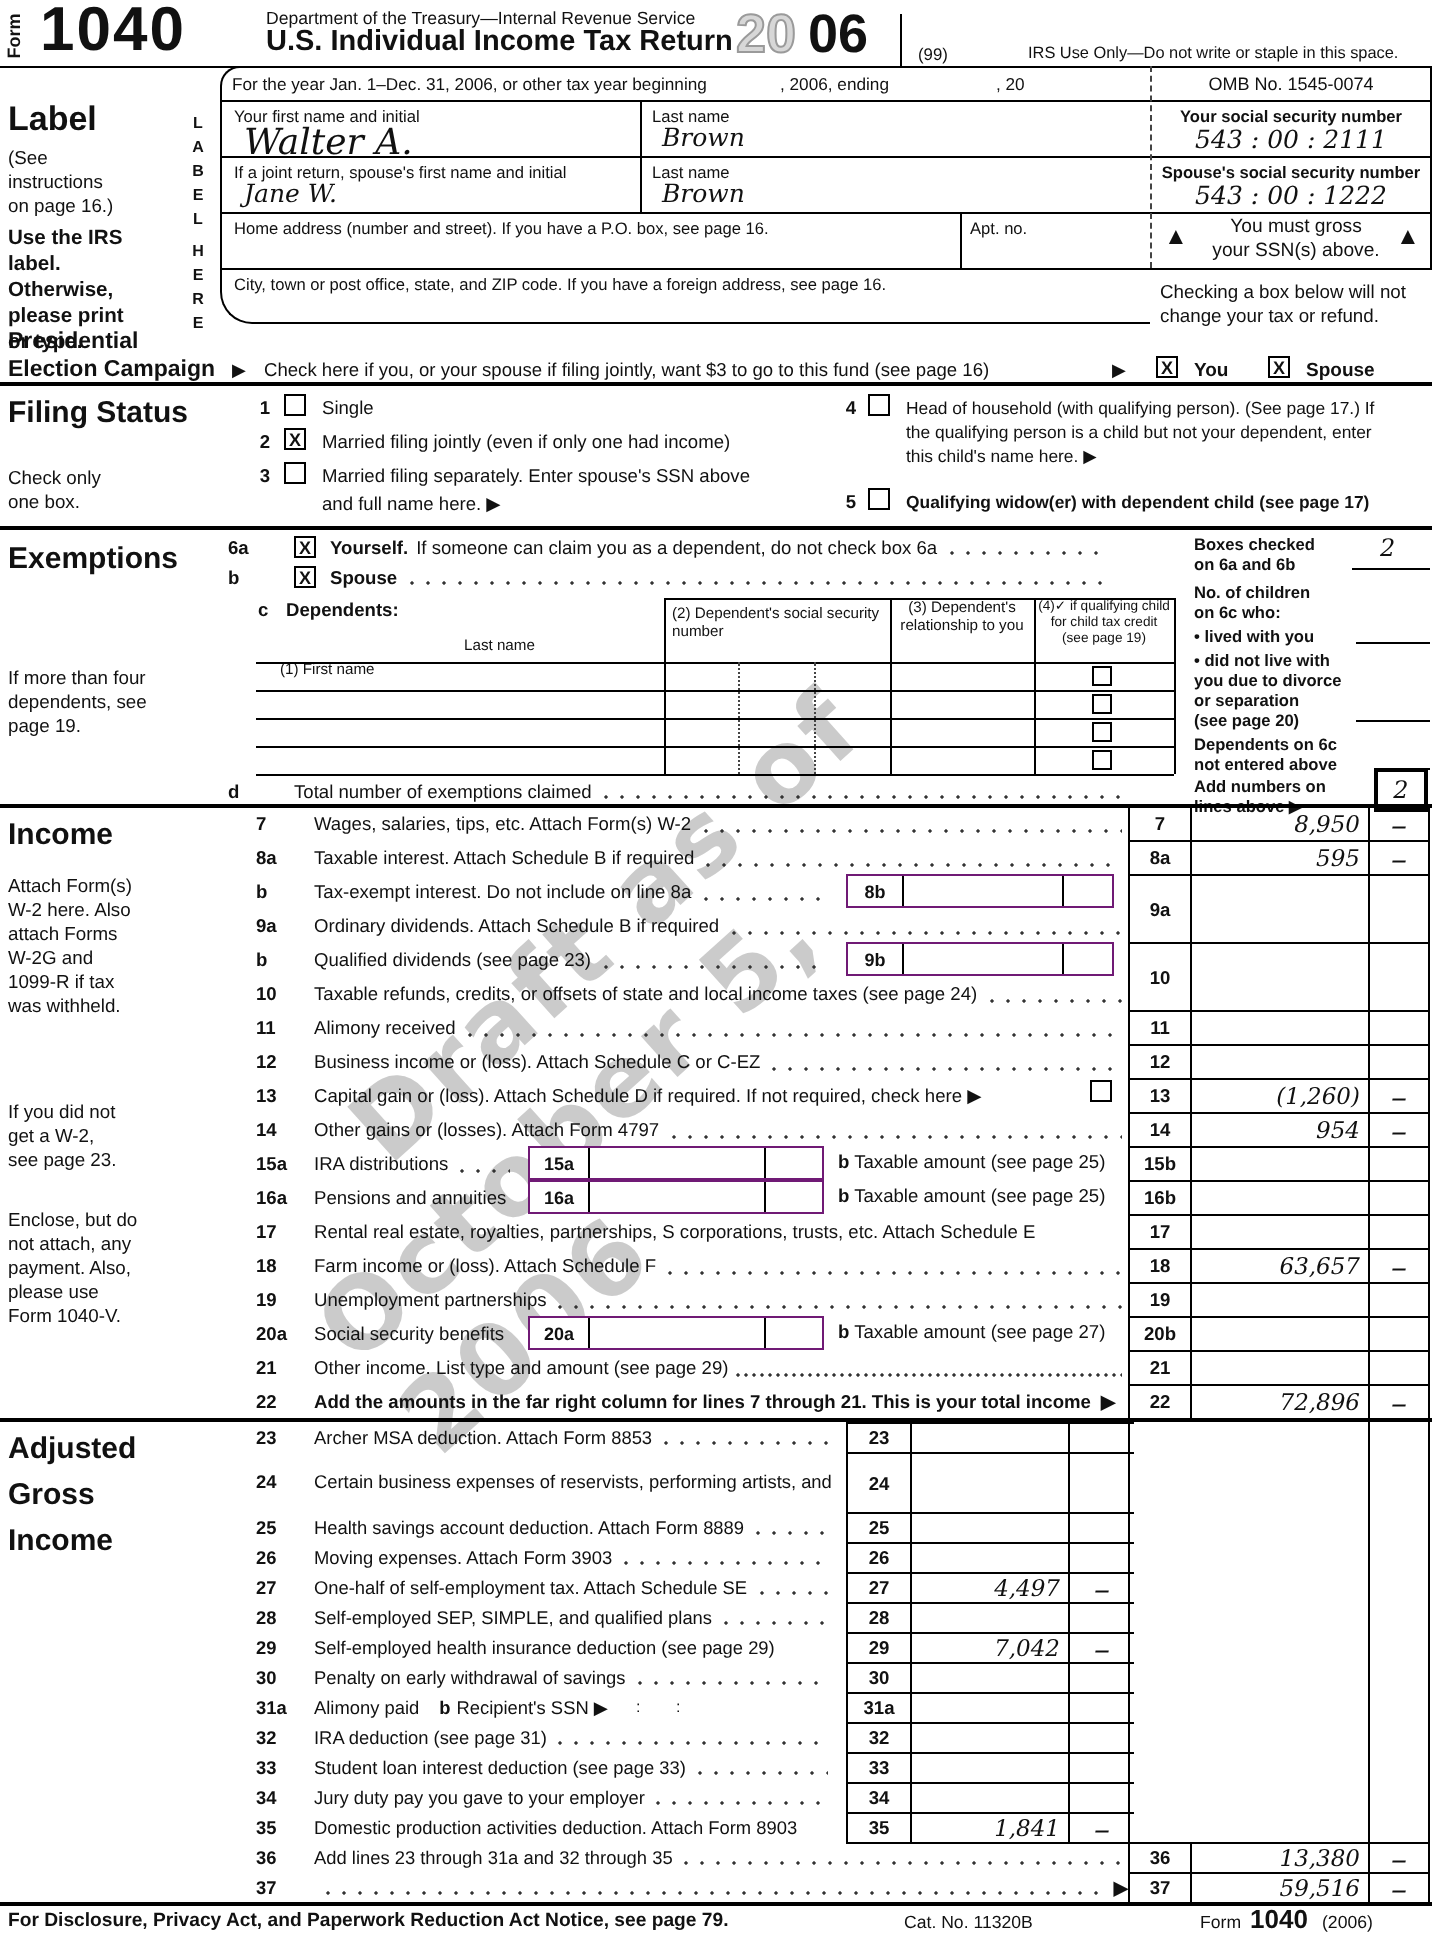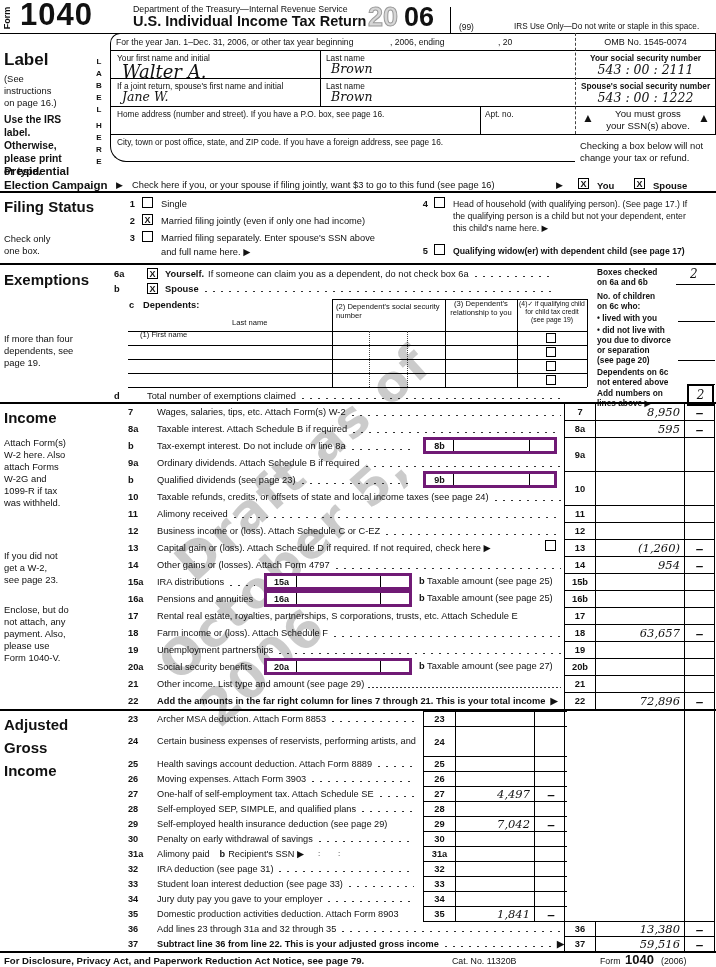--- a/index.html
+++ b/index.html
@@ -30,21 +30,21 @@
   .ov{flex:1;border-right:1px solid #000;display:flex;align-items:center;
       justify-content:flex-end;padding-right:4px;font-size:11.5px;}
   .oc{width:30px;border-right:1px solid #000;display:flex;align-items:center;justify-content:center;}
   .grow{position:absolute;left:423px;width:144px;display:flex;border-top:1px solid #000;
         border-left:1px solid #000;}
   .gn{width:32px;border-right:1px solid #000;font-weight:bold;font-size:9.3px;
       display:flex;align-items:center;justify-content:center;}
   .gv{flex:1;border-right:1px solid #000;display:flex;align-items:center;
       justify-content:flex-end;padding-right:4px;font-size:11.5px;}
   .gc{width:32px;display:flex;align-items:center;justify-content:center;}
-  .ibox{position:absolute;display:flex;height:17px;border:3px solid #701a75;background:#fff;}
+  .ibox{position:absolute;display:flex;height:17px;border:1px solid #701a75;background:#fff;}
   .ibn{width:28px;border-right:1px solid #000;font-weight:bold;font-size:9px;
        display:flex;align-items:center;justify-content:center;}
   .ibv{flex:1;border-right:1px solid #000;}
   .ibc{width:24px;}
   .small{font-size:8.3px;}
   .tiny{font-size:7.6px;}
   .sidenote{position:absolute;left:4px;font-size:9.4px;line-height:12px;}
   .sectitle{position:absolute;left:4px;font-size:15px;font-weight:bold;}
   .wm{position:absolute;left:105px;top:370px;width:480px;height:280px;z-index:0;
       display:flex;flex-direction:column;align-items:center;justify-content:center;
@@ -551,21 +551,20 @@
       <span class="rnum">35</span>
       <span>Domestic production activities deduction. Attach Form 8903</span>
     </div>
   <div class="arow" style="top:921px;width:436px;">
       <span class="rnum">36</span>
       <span>Add lines 23 through 31a and 32 through 35</span>
       <span class="dots"></span>
     </div>
   <div class="arow b" style="top:936px;width:436px;">
       <span class="rnum">37</span>
-      <span>Subtract line 36 from line 22. This is your adjusted gross income</span>
       <span class="dots"></span>
       <span>▶</span>
     </div>
 
   <div class="grow" style="top:711px;height:15px;">
       <span class="gn">23</span>
       <span class="gv hw"></span>
       <span class="gc hw"></span>
     </div>
   <div class="grow" style="top:726px;height:30px;">

